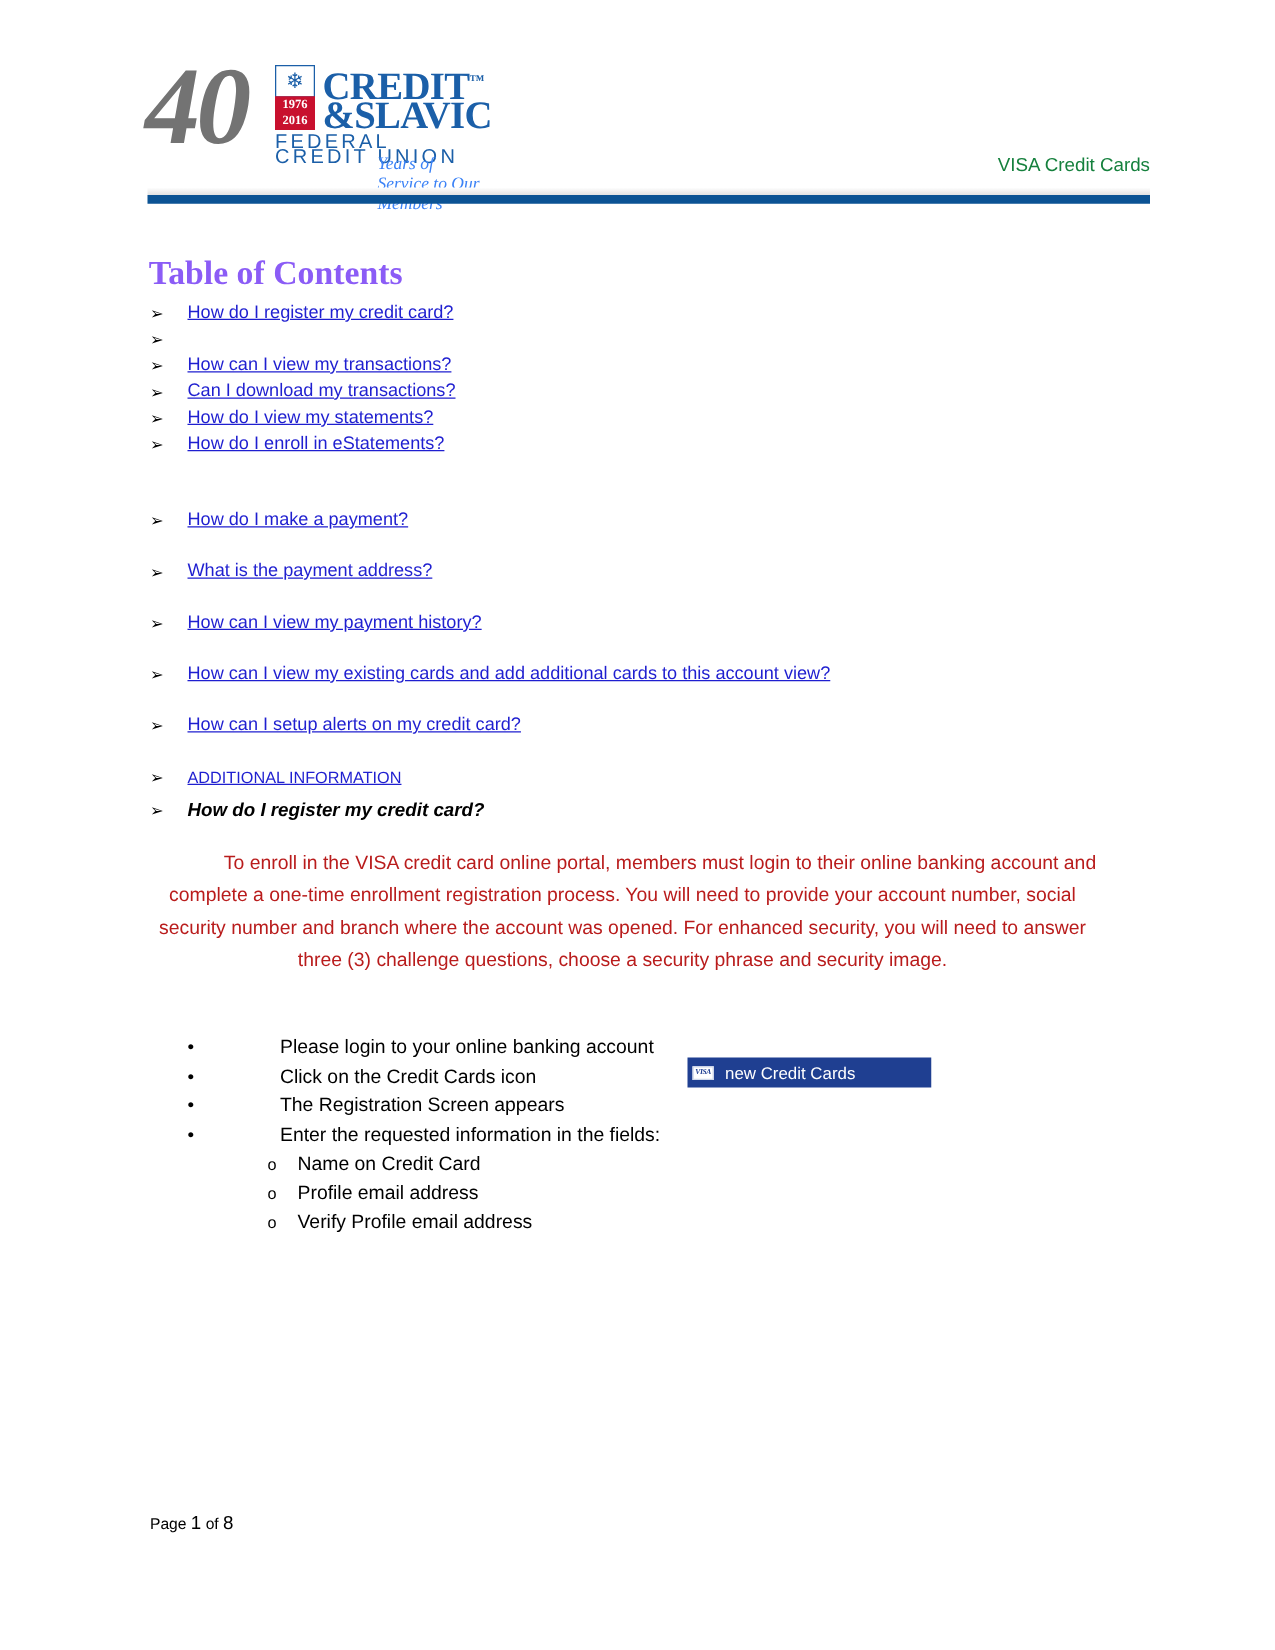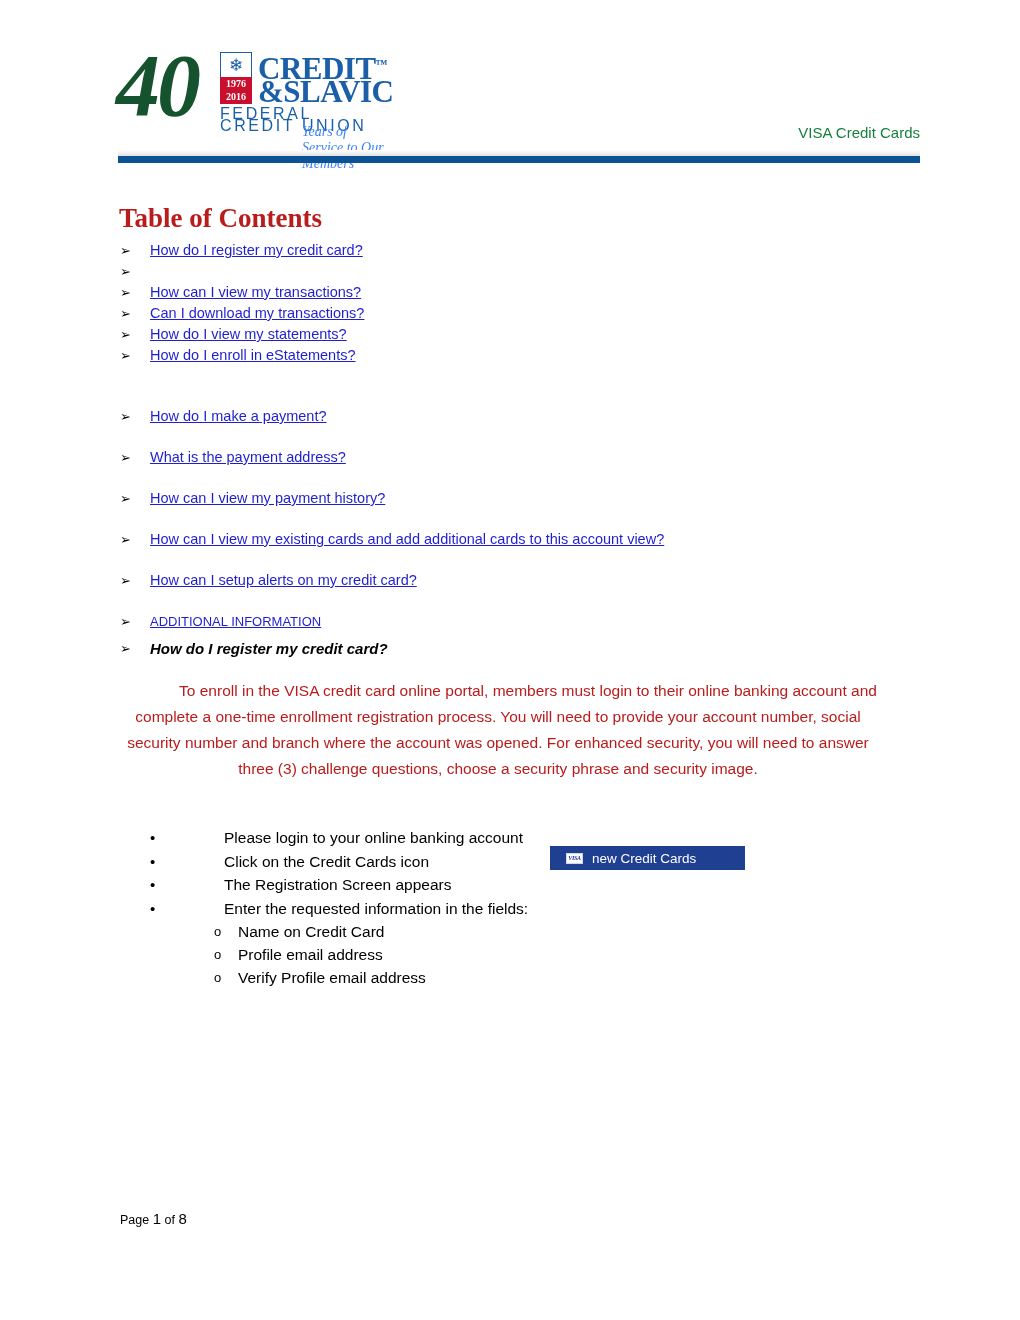--- a/index.html
+++ b/index.html
@@ -16,21 +16,21 @@
   
   .header { position:absolute; left:0; top:0; width:1020px; height:170px; }
 
   .logo { position:absolute; left:116px; top:44px; width:270px; height:100px; }
 
   .logo-40 {
     position:absolute; left:0px; top:-2px;
     font-family:"Liberation Serif", serif;
     font-style:italic; font-weight:700;
     font-size:88px; line-height:88px;
-    color:#14532d;
+    color:#737373;
     letter-spacing:-3px;
   }
   .logo-right { position:absolute; left:104px; top:8px; width:170px; }
 
   .emblem-stack { position:absolute; left:0px; top:0px; width:34px; height:52px; }
   .emblem-top {
     position:absolute; left:0; top:0; width:32px; height:26px;
     background:#ffffff; border:1.5px solid #1b5fa8;
     box-sizing:border-box;
   }
@@ -92,21 +92,21 @@
     background:linear-gradient(to bottom,#ffffff,#e2e2e2);
   }
 
   
   .content { position:absolute; left:0; top:0; width:1020px; }
 
   .toc-heading {
     position:absolute; left:119px; top:203px;
     font-family:"Liberation Serif", serif;
     font-weight:700; font-size:27px; line-height:30px;
-    color:#b91c1c;
+    color:#8b5cf6;
   }
 
   .toc { position:absolute; left:119px; top:240px; width:800px; }
   .toc-item {
     position:relative;
     height:21px;
     font-size:14.5px;
     line-height:21px;
     white-space:nowrap;
   }
@@ -167,21 +167,21 @@
     font-size:13px; line-height:23px;
   }
   .s-text { position:absolute; left:88px; top:0; }
 
   
   .cc-button {
     position:absolute; left:550px; top:846px;
     width:195px; height:24px;
     background:#1f3f91;
     display:flex; align-items:center;
-    padding-left:16px;
+    padding-left:4px;
     box-sizing:border-box;
   }
   .cc-visa-icon {
     width:17px; height:11px;
     background:#ffffff;
     border:1px solid #cfd8ea;
     box-sizing:border-box;
     display:flex; align-items:center; justify-content:center;
     margin-right:9px;
     flex:0 0 auto;

